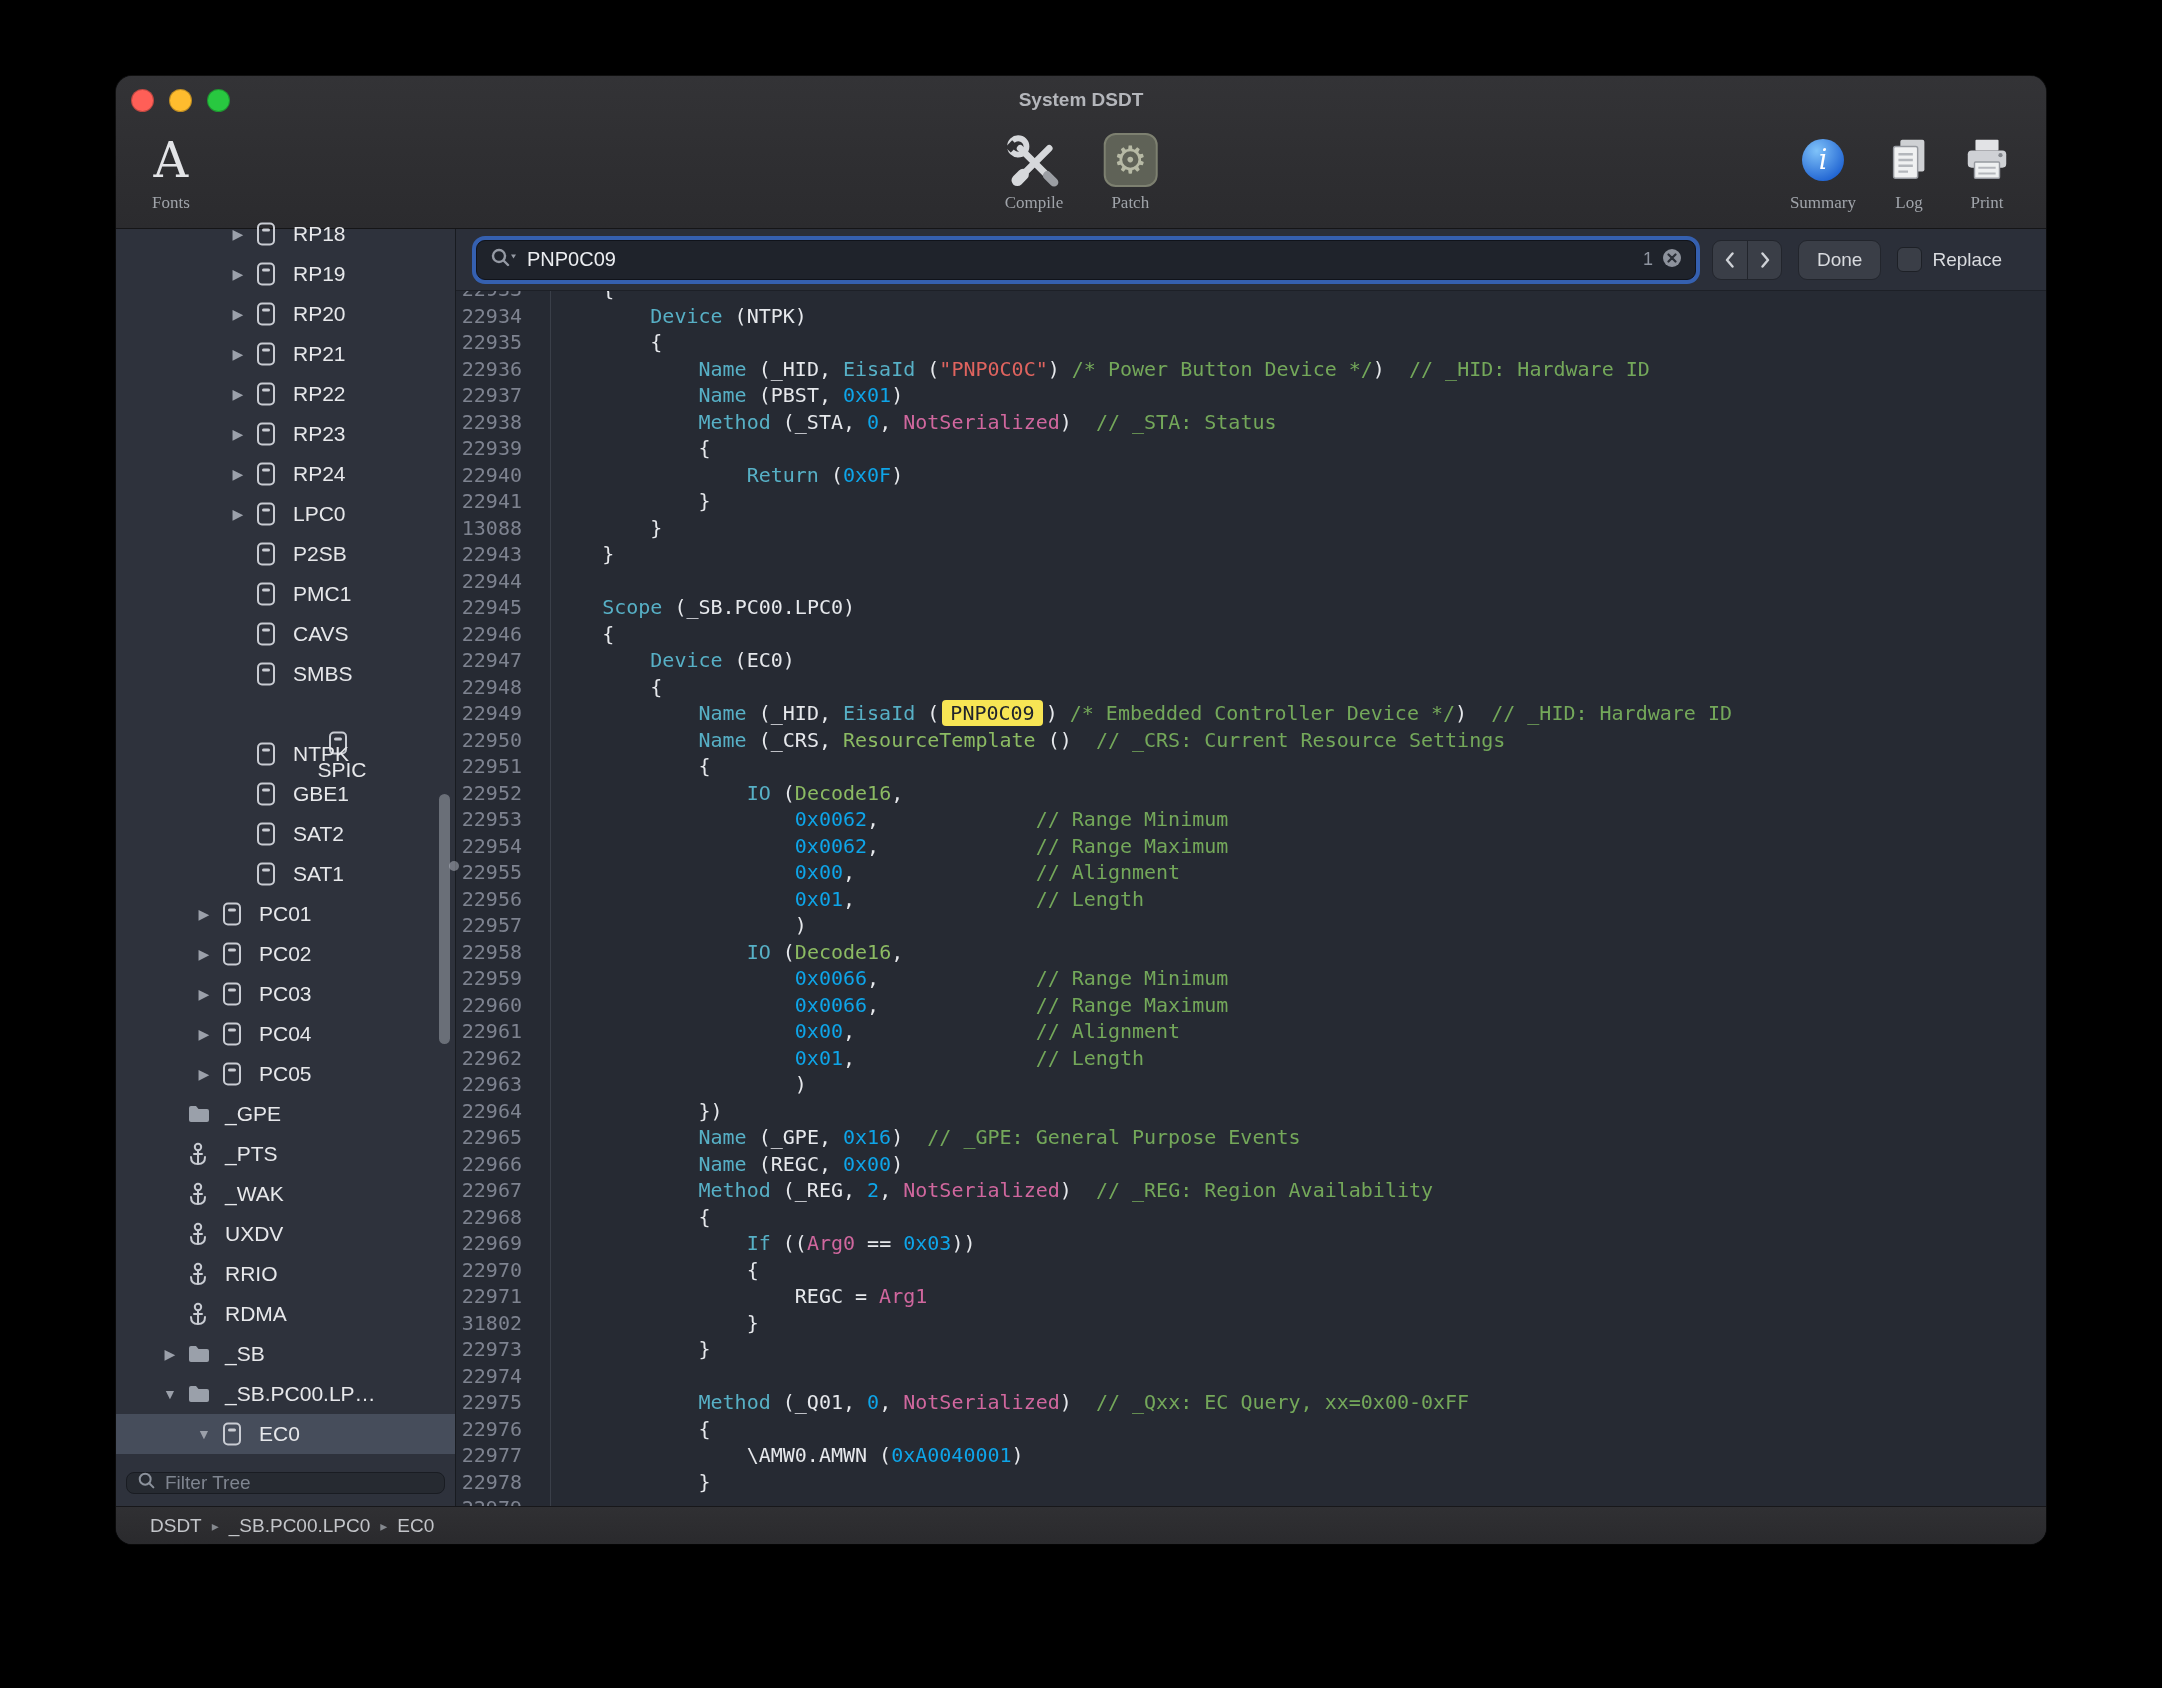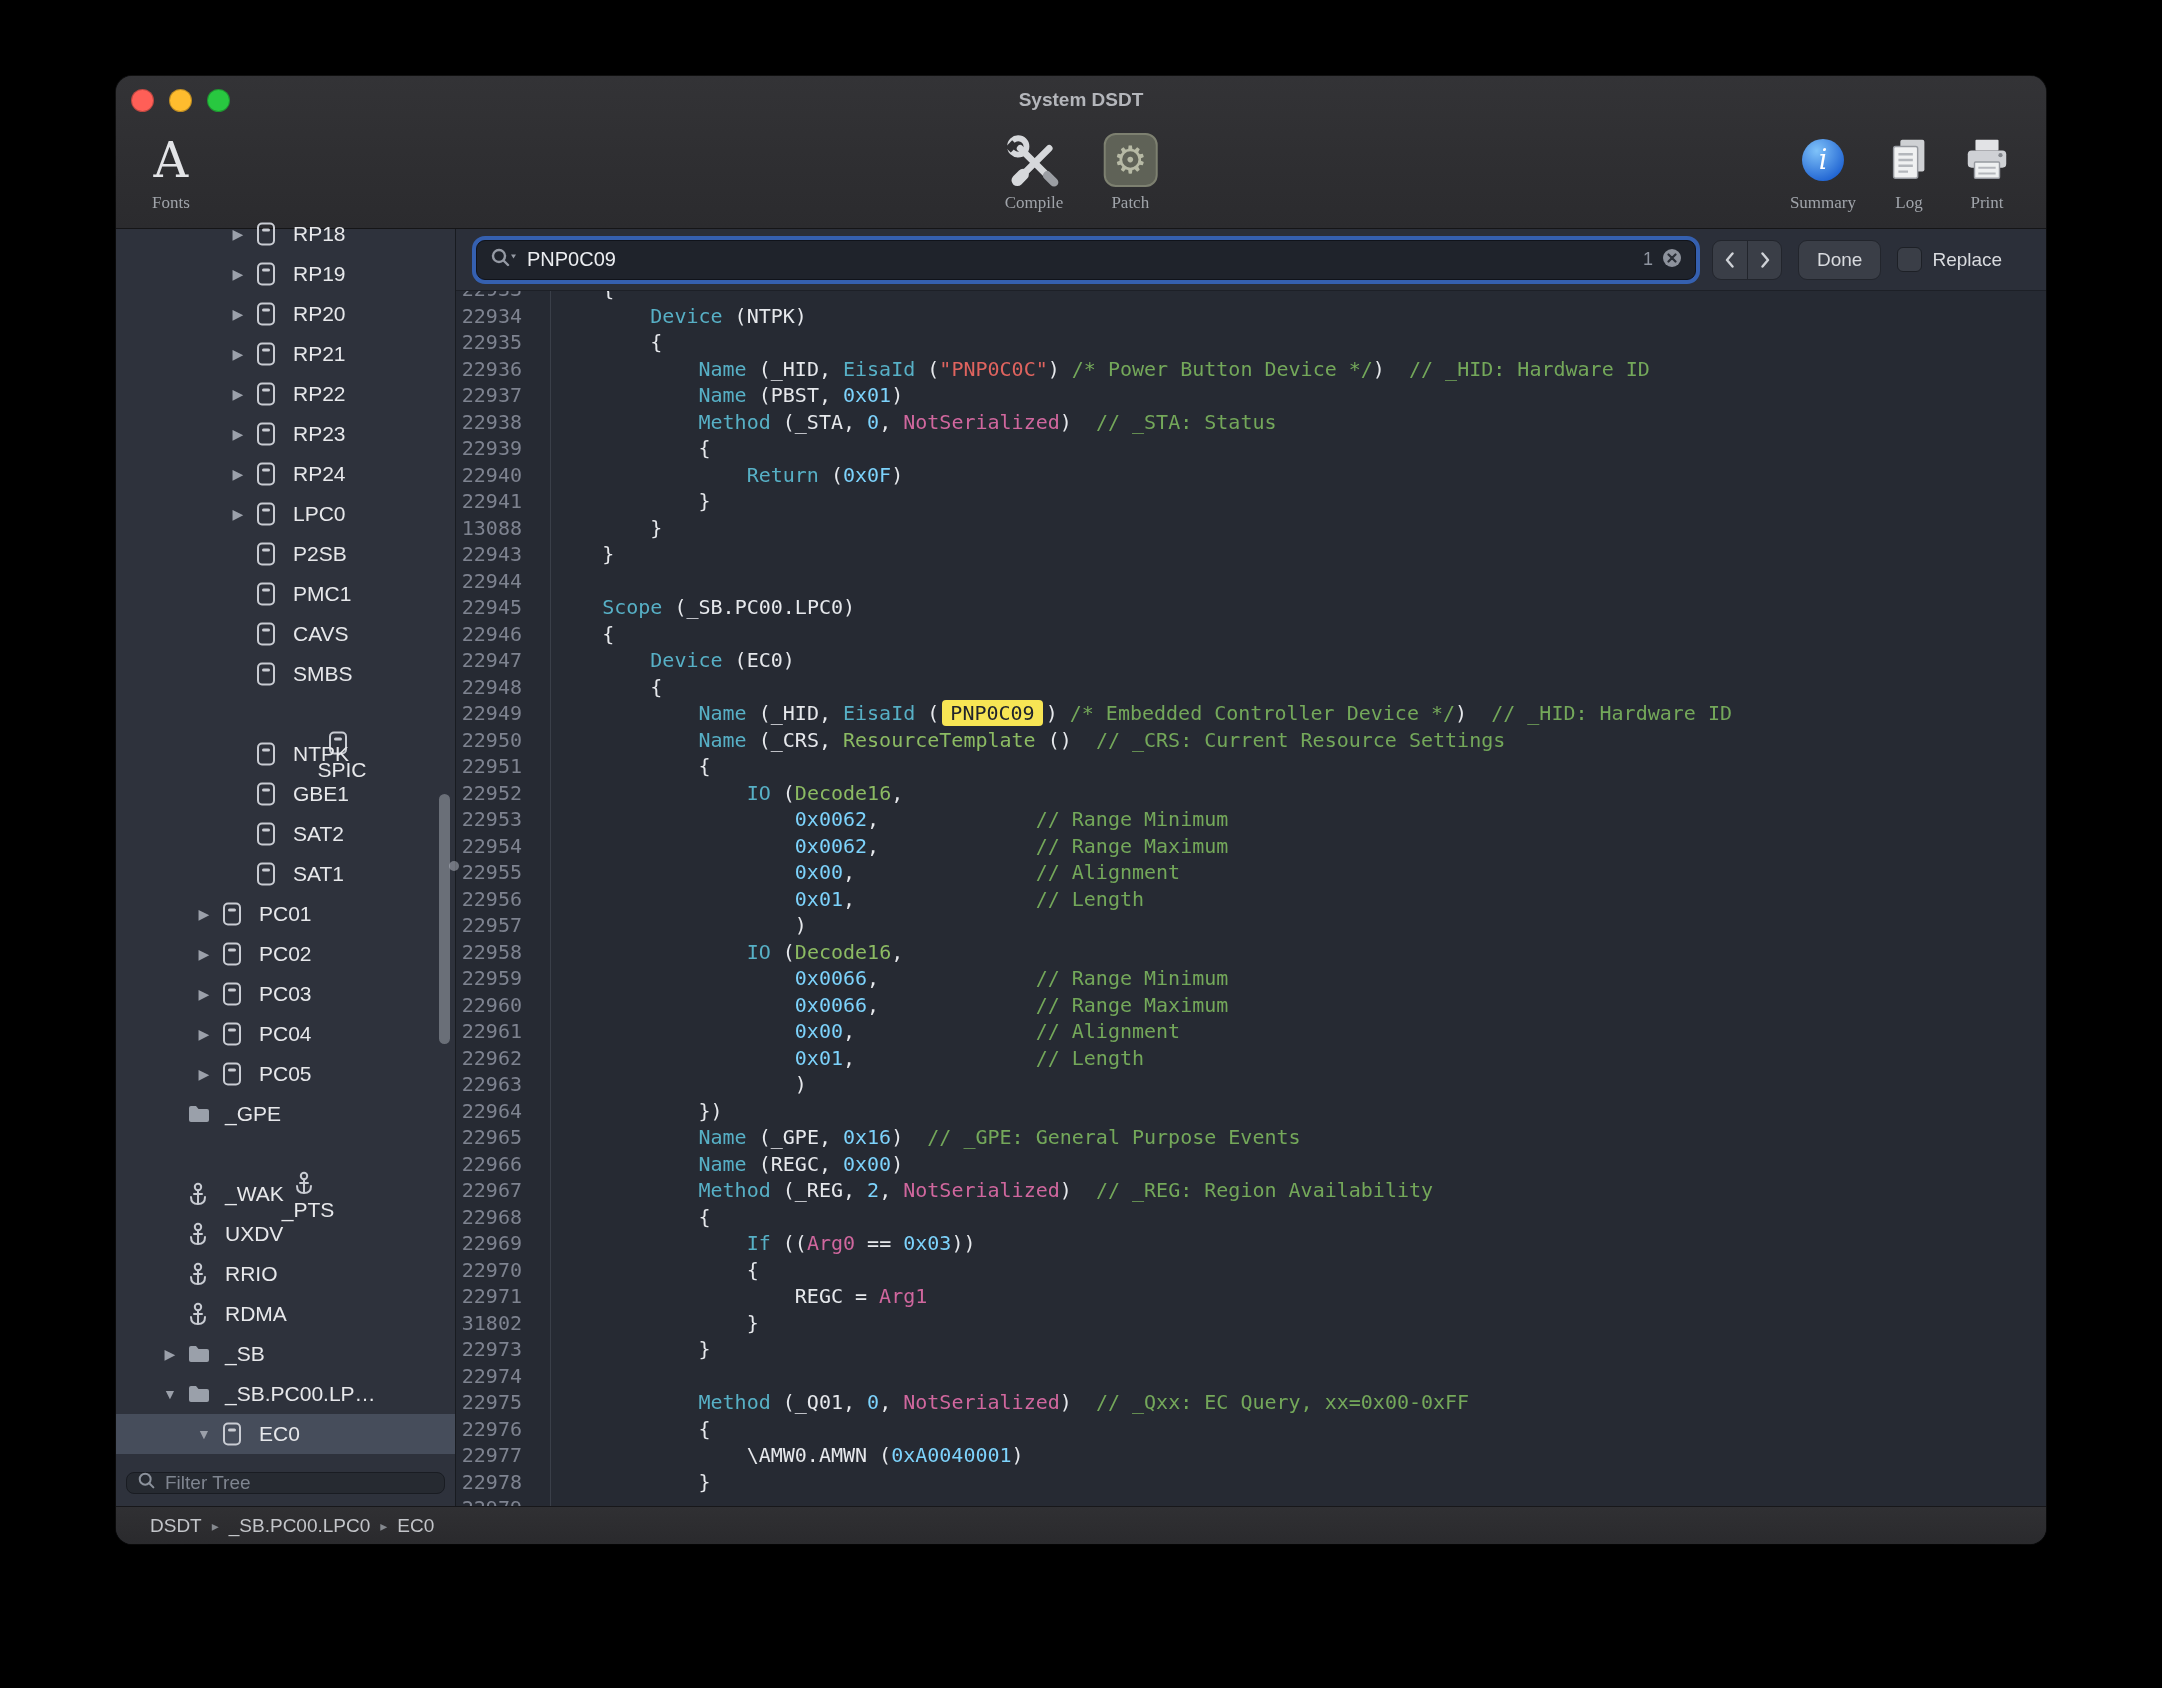--- a/index.html
+++ b/index.html
@@ -72,21 +72,21 @@
   .replace { display:flex; align-items:center; gap:10px; }
   .checkbox { width:25px; height:25px; background:#3a3e47; border:1px solid #1d2026; border-radius:6px; }
   .replace-label { font-size:19px; color:#d9dbdf; }
 
   .code-wrap { flex:1; position:relative; overflow:hidden; }
   .gutter-sep { position:absolute; left:94px; top:0; bottom:0; width:1px; background:#3a3f49; }
   .code-lines { margin-top:-15px; font-family:"DejaVu Sans Mono", monospace; font-size:20px; line-height:26.5px; }
   .code-line { display:flex; white-space:pre; }
   .ln { flex:0 0 80px; text-align:right; padding-right:14px; color:#7e8390; }
   .code-text { padding-left:18px; }
-  .c-p{color:#e6e8ec}.c-k{color:#57b0c6}.c-n{color:#7dd3fc}.c-s{color:#e0645f}
+  .c-p{color:#e6e8ec}.c-k{color:#57b0c6}.c-n{color:#0ea5e9}.c-s{color:#e0645f}
   .c-c{color:#74a85a}.c-e{color:#8cbb63}.c-a{color:#d0679e}
   .c-h{background:#f7e554;color:#20242c;border-radius:4px;padding:1px 8px;margin:0 3px;}
 
   
   .statusbar { flex:0 0 38px; background:linear-gradient(#303033,#2a2a2d); border-top:1px solid #17171a;
                display:flex; align-items:center; gap:10px; padding-left:34px; }
   .crumb { font-size:19px; color:#c3c5c9; }
   .crumb-sep { font-size:14px; color:#85898f; }
 </style>
 </head>
@@ -413,21 +413,21 @@
           </div>
           <div class="tree-row" style="padding-left: 37px;">
             <span class="disc"></span>
             <span class="tree-icon">
               <svg width="24" height="20" viewBox="0 0 24 20">
                 <path d="M2 4 a2 2 0 0 1 2 -2 h5 l2.5 3 H20 a2 2 0 0 1 2 2 v9 a2 2 0 0 1 -2 2 H4 a2 2 0 0 1 -2 -2 z" fill="#9aa0aa"></path>
               </svg>
             </span>
             <span class="tree-label">_GPE</span>
           </div>
-          <div class="tree-row" style="padding-left: 37px; flex-direction: column;">
+          <div class="tree-row" style="padding-left: 37px;">
             <span class="disc"></span>
             <span class="tree-icon">
               <svg width="22" height="26" viewBox="0 0 22 26" fill="none" stroke="#c9ccd3" stroke-width="2" stroke-linecap="round">
                 <circle cx="11" cy="6" r="3.2"></circle>
                 <line x1="11" y1="9.5" x2="11" y2="22"></line>
                 <path d="M4 16 q0 7 7 7 q7 0 7 -7"></path>
                 <line x1="7" y1="13" x2="15" y2="13"></line>
               </svg>
             </span>
             <span class="tree-label">_PTS</span>

